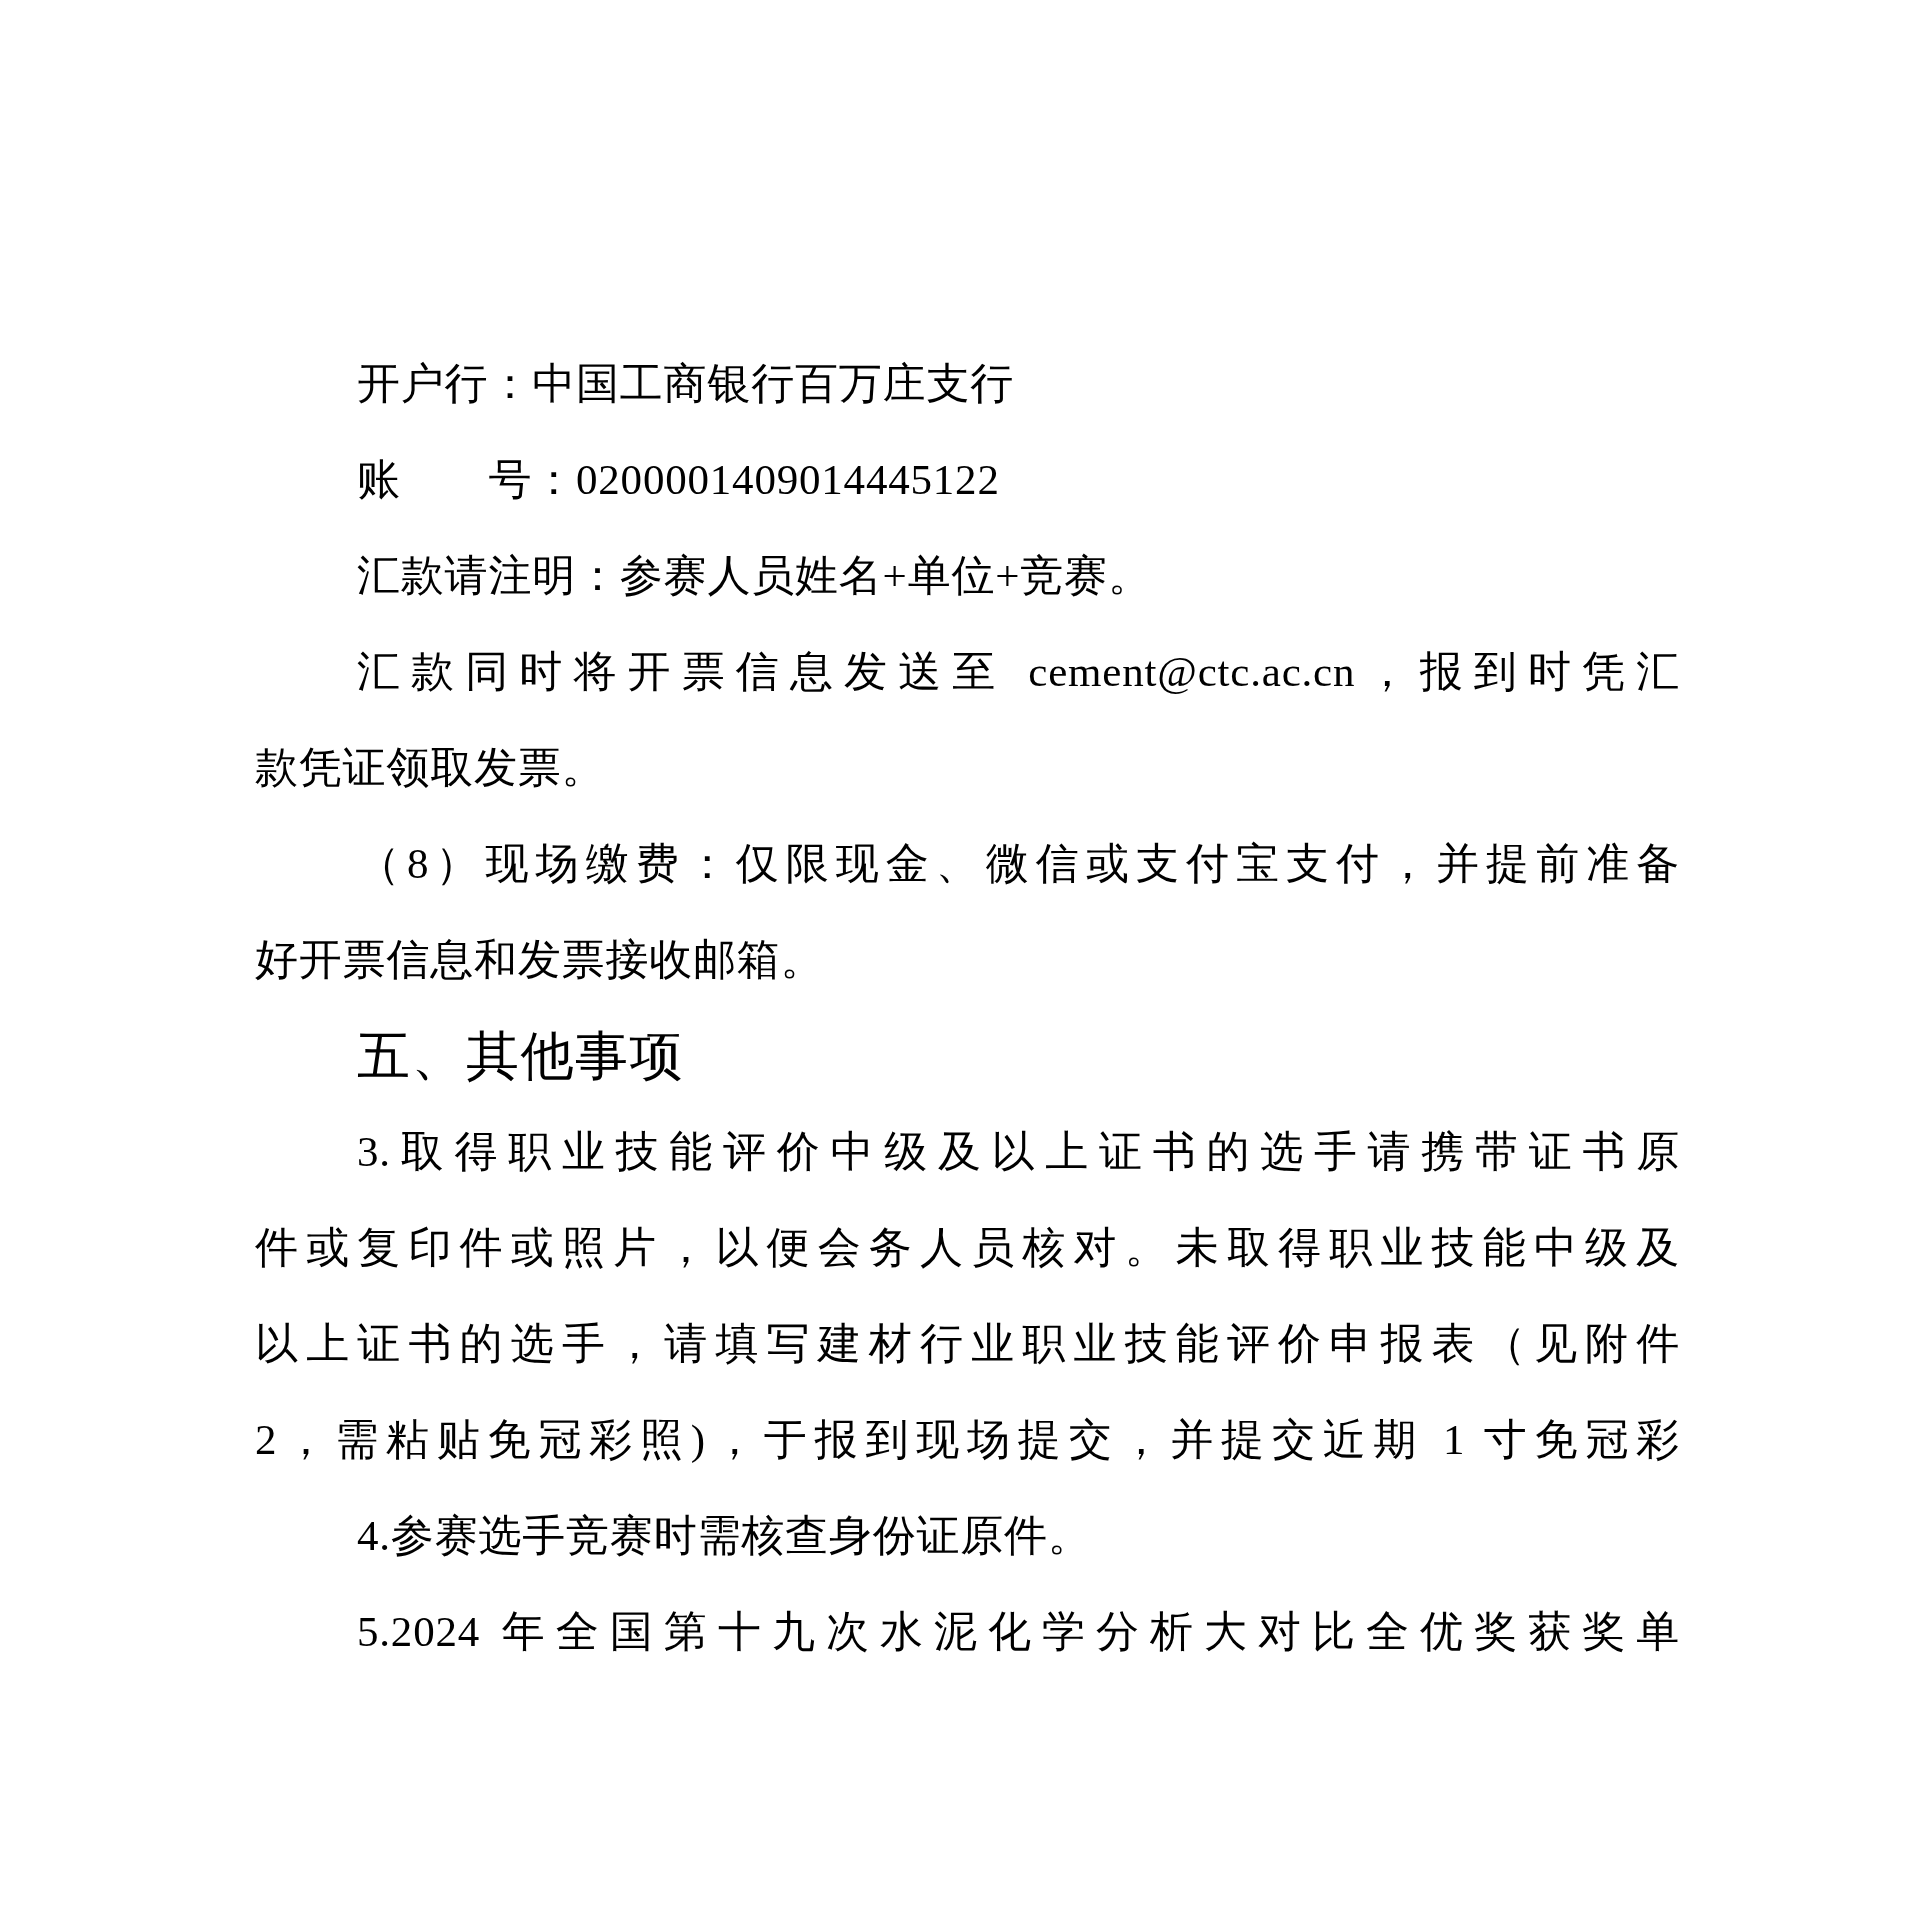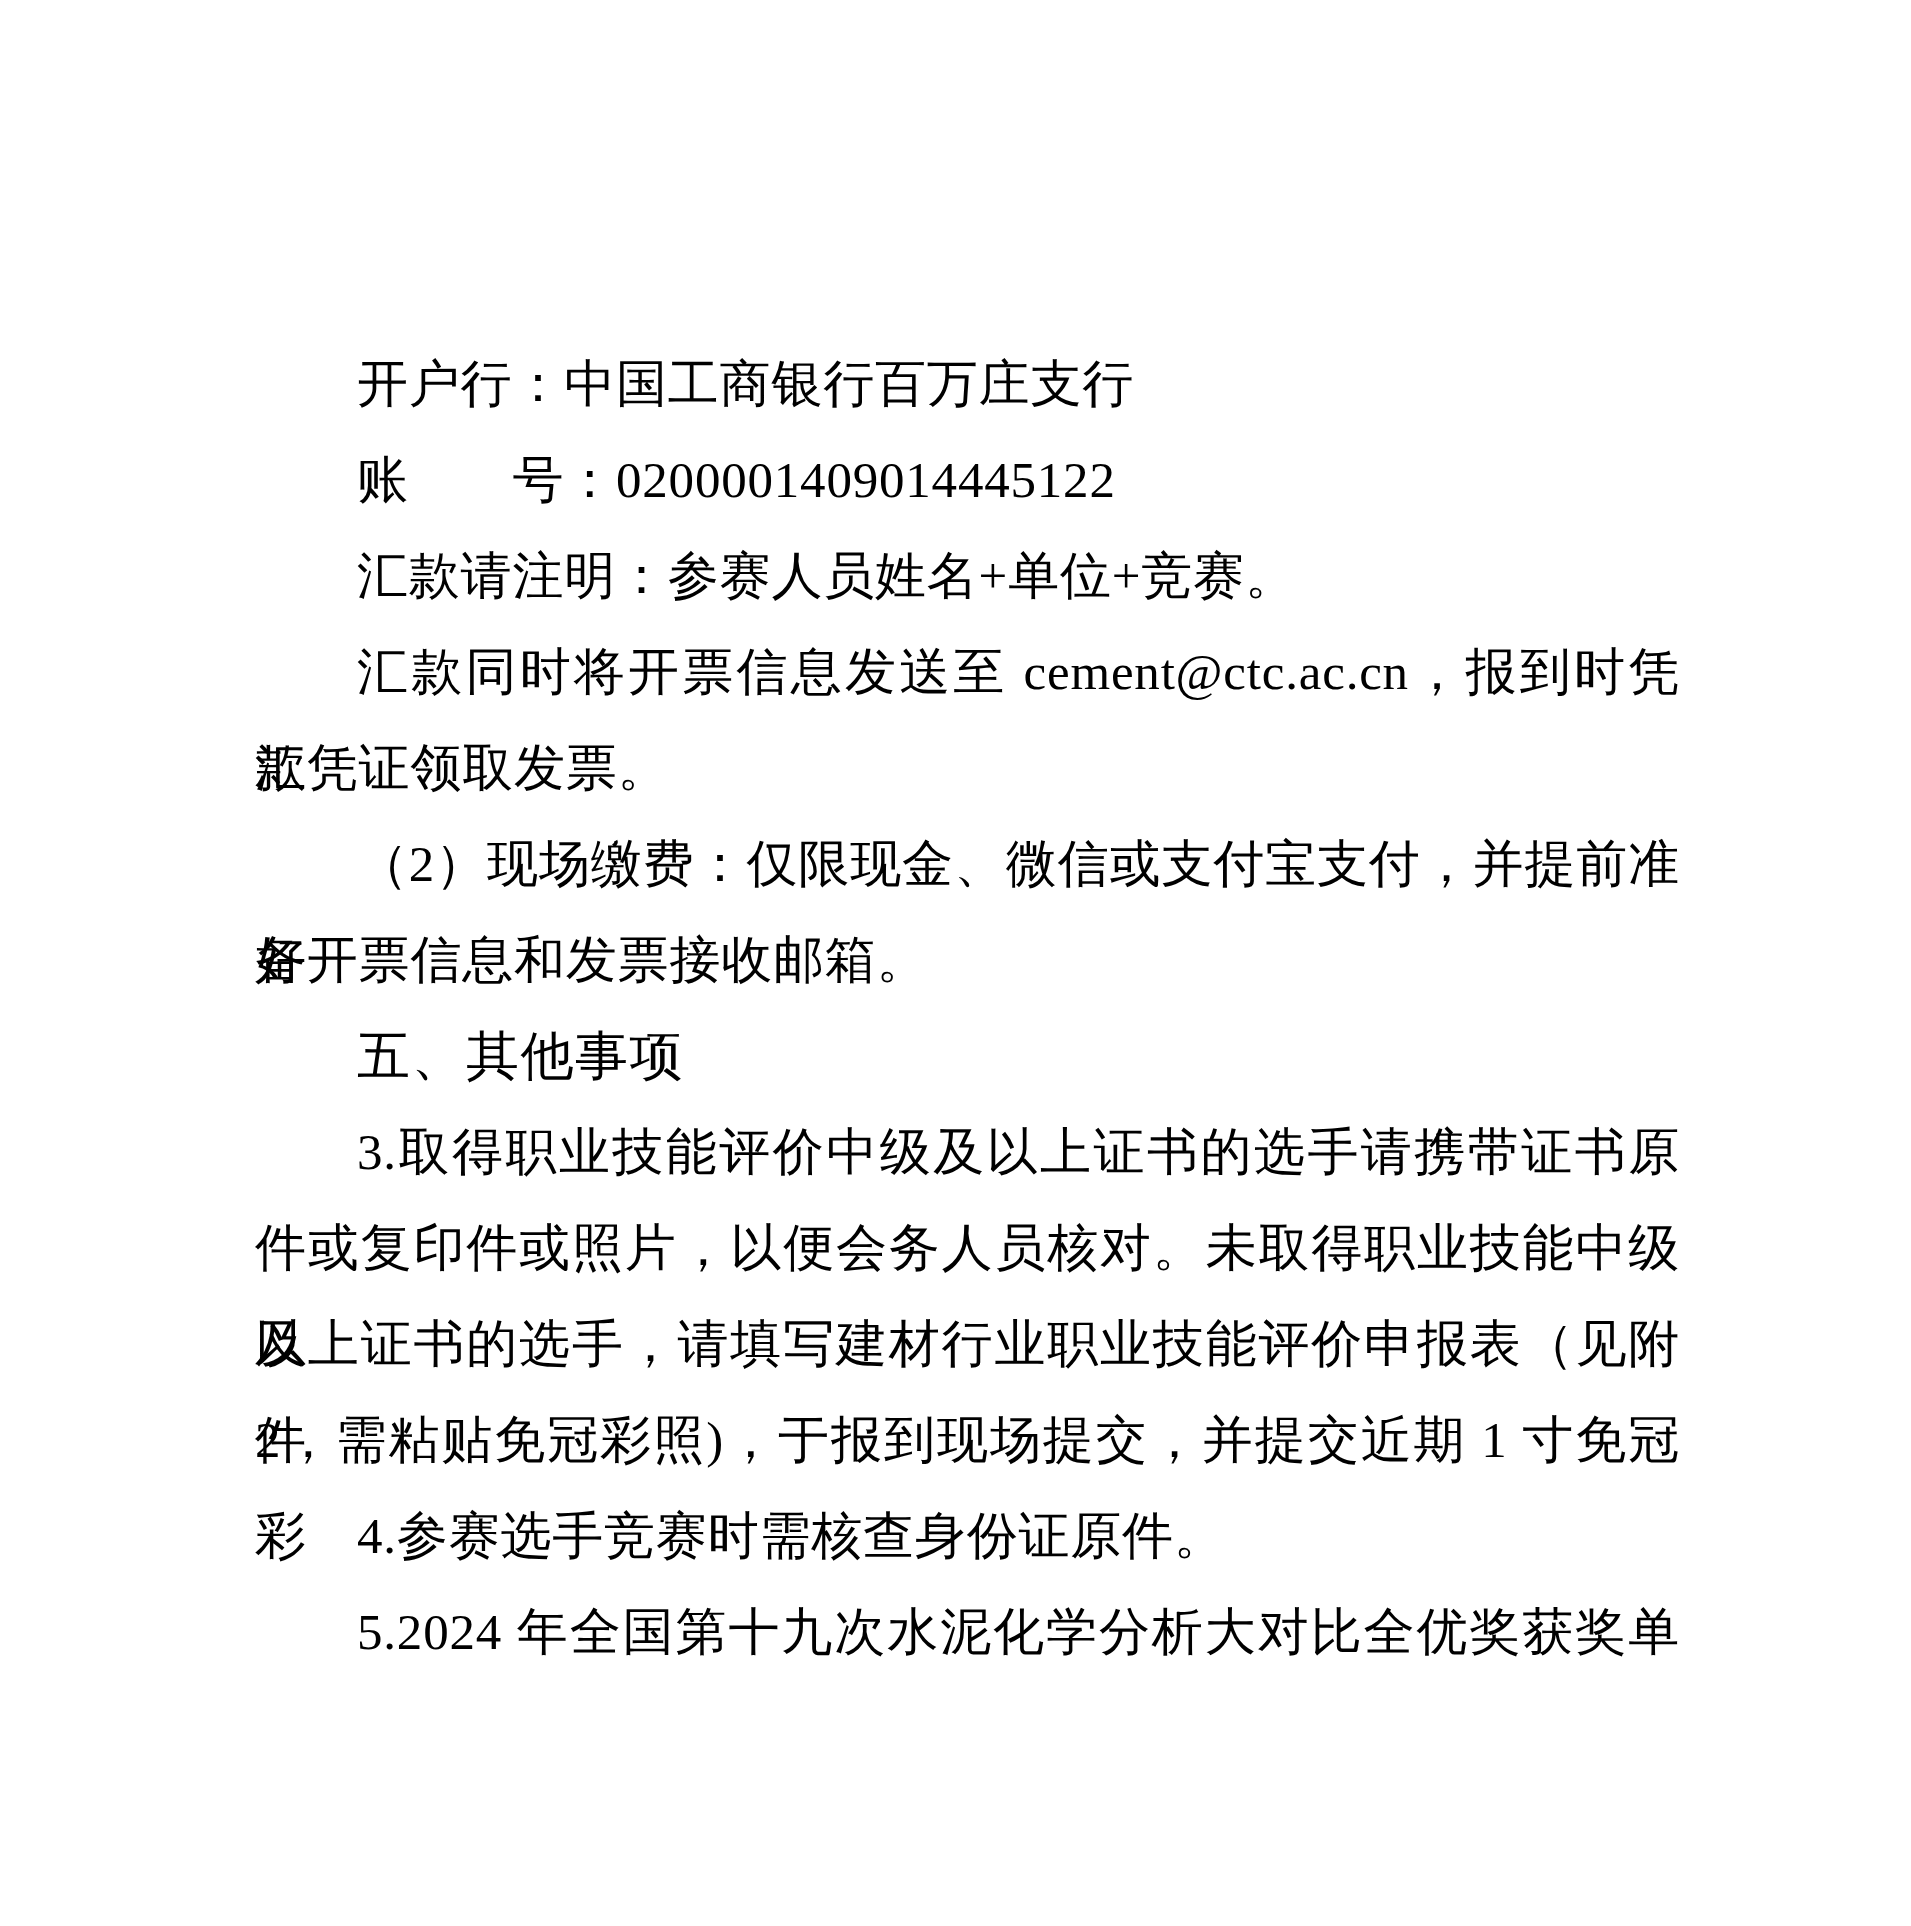--- a/index.html
+++ b/index.html
@@ -22,21 +22,21 @@
   }
   .content {
     position: absolute;
     left: 255px;
     top: 336px;
     width: 1425px;
   }
   .line {
     height: 96px;
     line-height: 96px;
-    font-size: 51px;
+    font-size: 43px;
     letter-spacing: 0.8px;
     white-space: pre-wrap;
     color: #000000;
   }
   .line.indent {
     text-indent: 102px;
   }
   .line.fill {
     text-align: justify;
     text-align-last: justify;
@@ -51,21 +51,21 @@
 </head>
 <body>
 
 <div class="page">
   <main class="content">
       <div class="line indent">开户行：中国工商银行百万庄支行</div>
       <div class="line indent">账　　号：0200001409014445122</div>
       <div class="line indent">汇款请注明：参赛人员姓名+单位+竞赛。</div>
       <div class="line indent fill">汇款同时将开票信息发送至 cement@ctc.ac.cn，报到时凭汇</div>
       <div class="line">款凭证领取发票。</div>
-      <div class="line indent fill">（2）现场缴费：仅限现金、微信或支付宝支付，并提前准备</div>
+      <div class="line indent fill">（8）现场缴费：仅限现金、微信或支付宝支付，并提前准备</div>
       <div class="line">好开票信息和发票接收邮箱。</div>
       <div class="line heading indent">五、其他事项</div>
       <div class="line indent fill">3.取得职业技能评价中级及以上证书的选手请携带证书原</div>
       <div class="line fill">件或复印件或照片，以便会务人员核对。未取得职业技能中级及</div>
       <div class="line fill">以上证书的选手，请填写建材行业职业技能评价申报表（见附件</div>
       <div class="line fill">2，需粘贴免冠彩照)，于报到现场提交，并提交近期 1 寸免冠彩</div>
       <div class="line indent">4.参赛选手竞赛时需核查身份证原件。</div>
       <div class="line indent fill">5.2024 年全国第十九次水泥化学分析大对比全优奖获奖单</div>
     </main>
 

